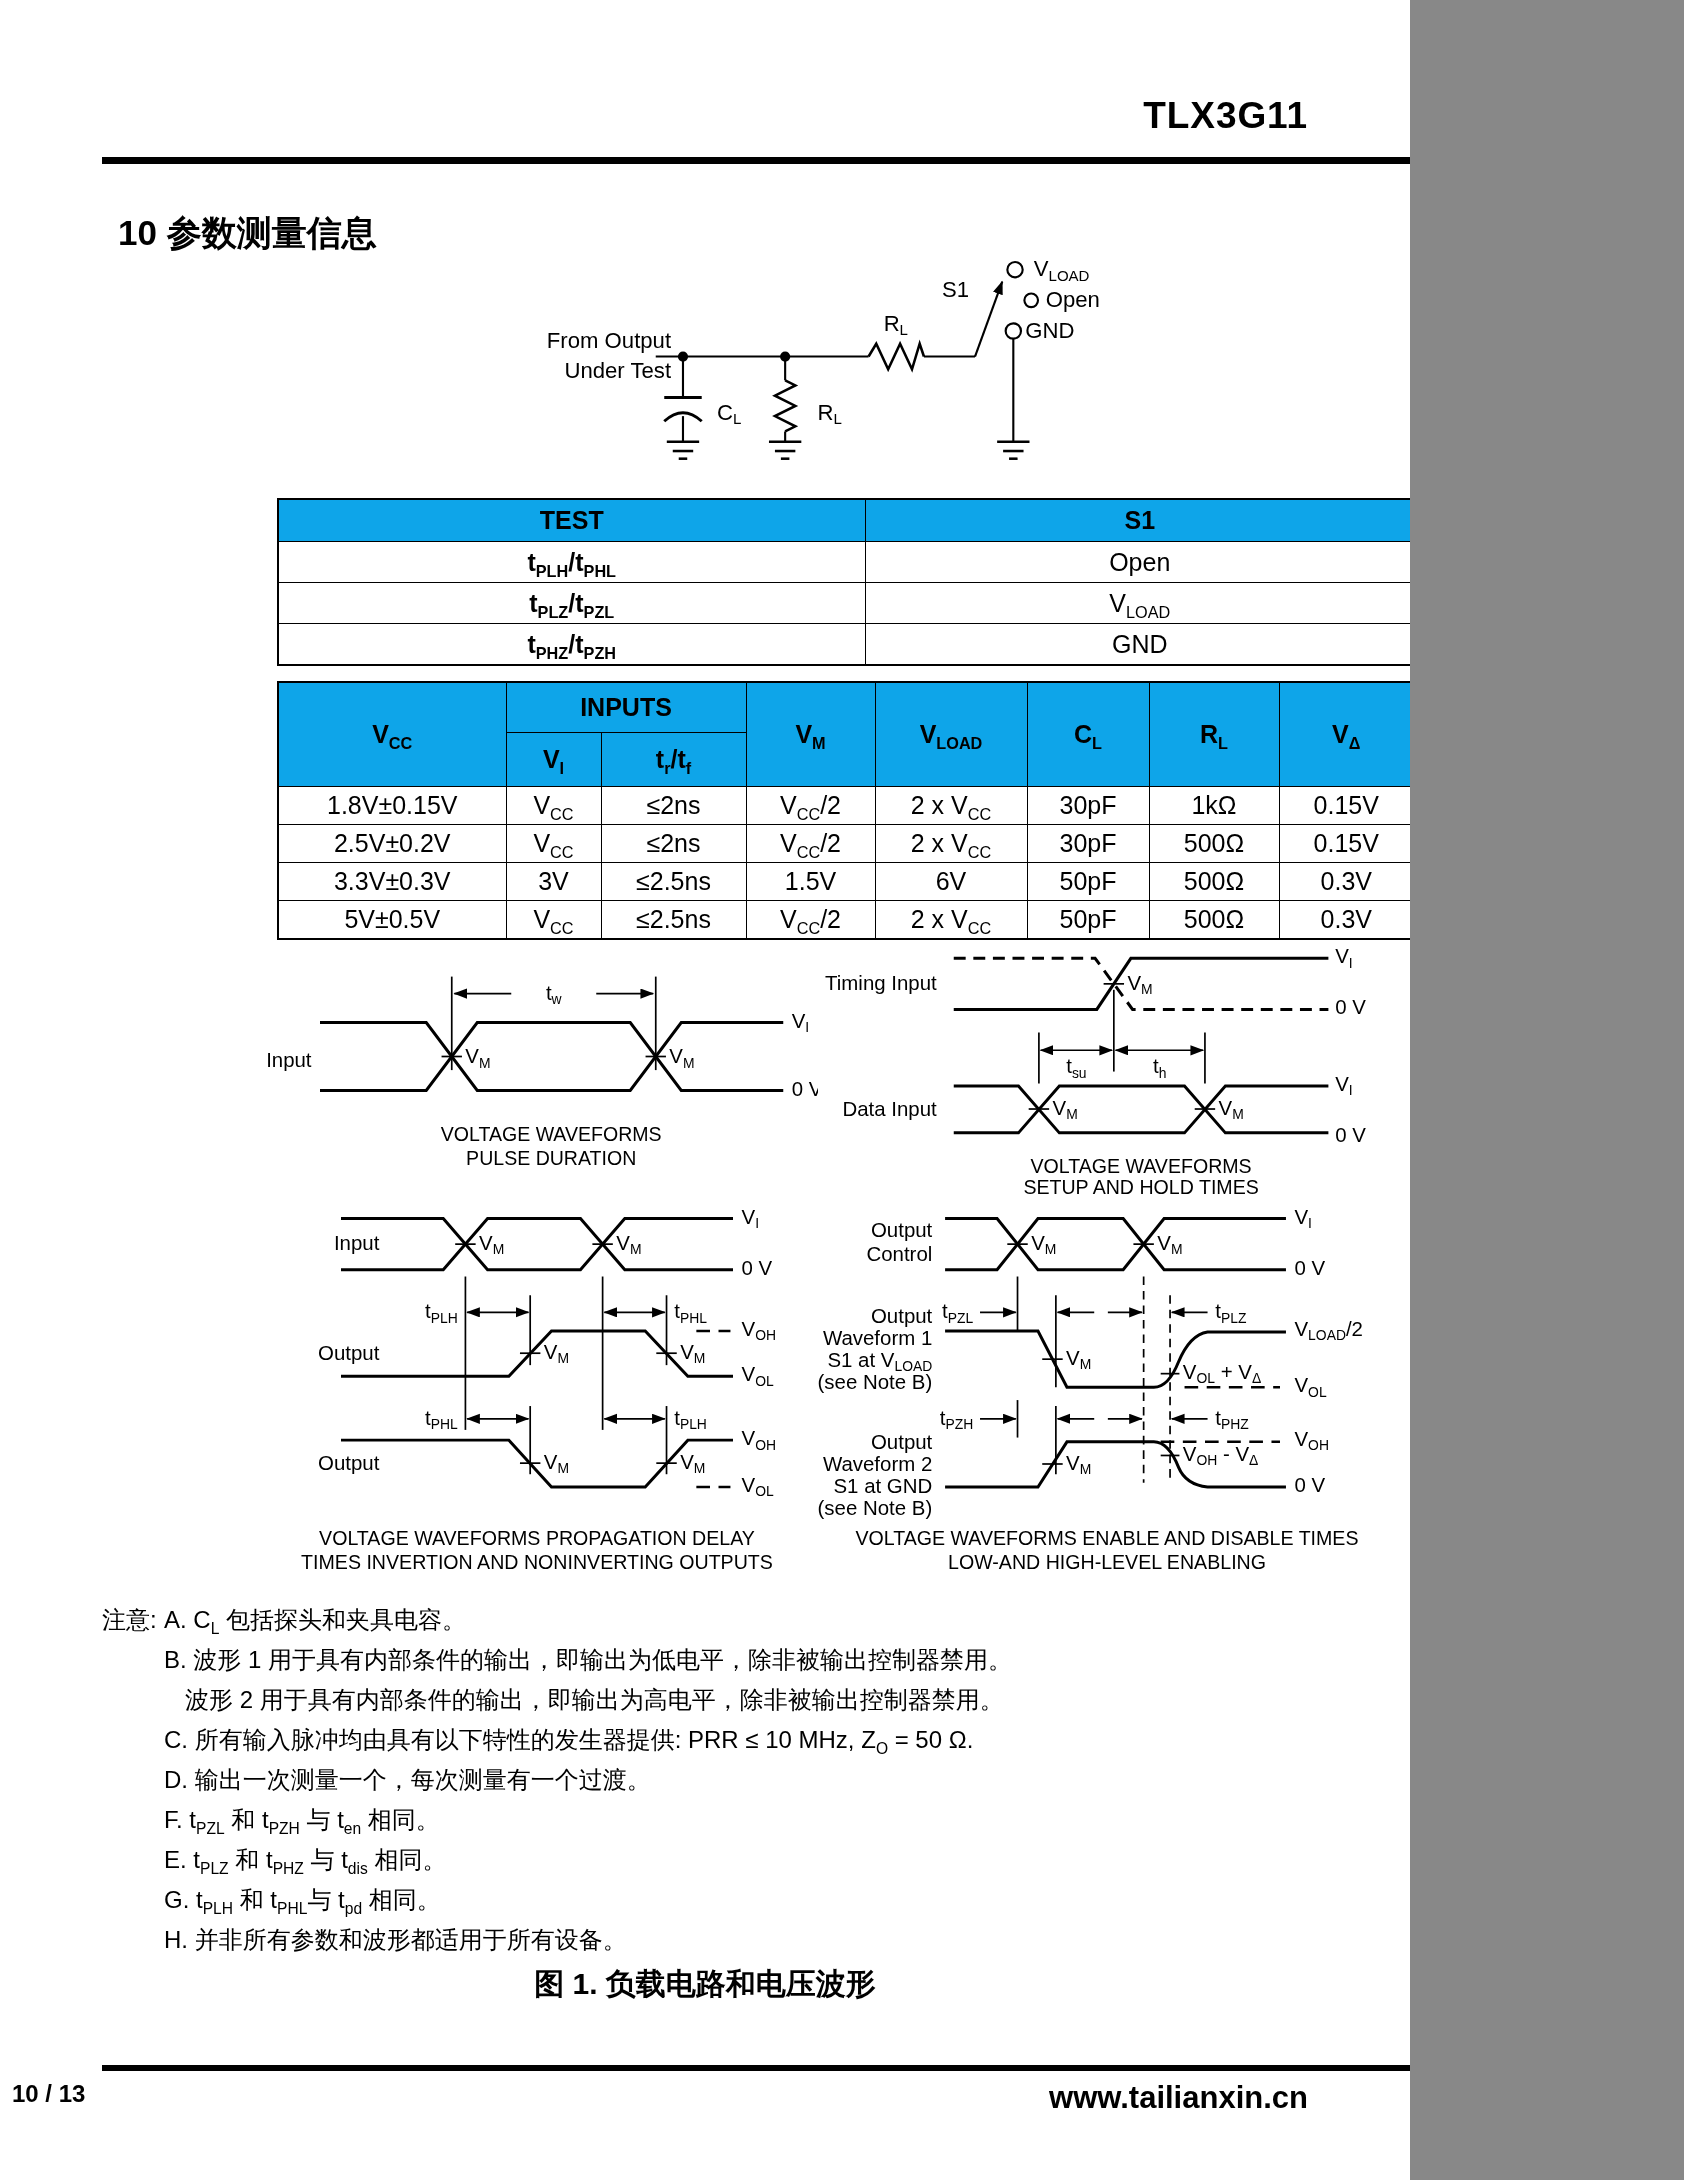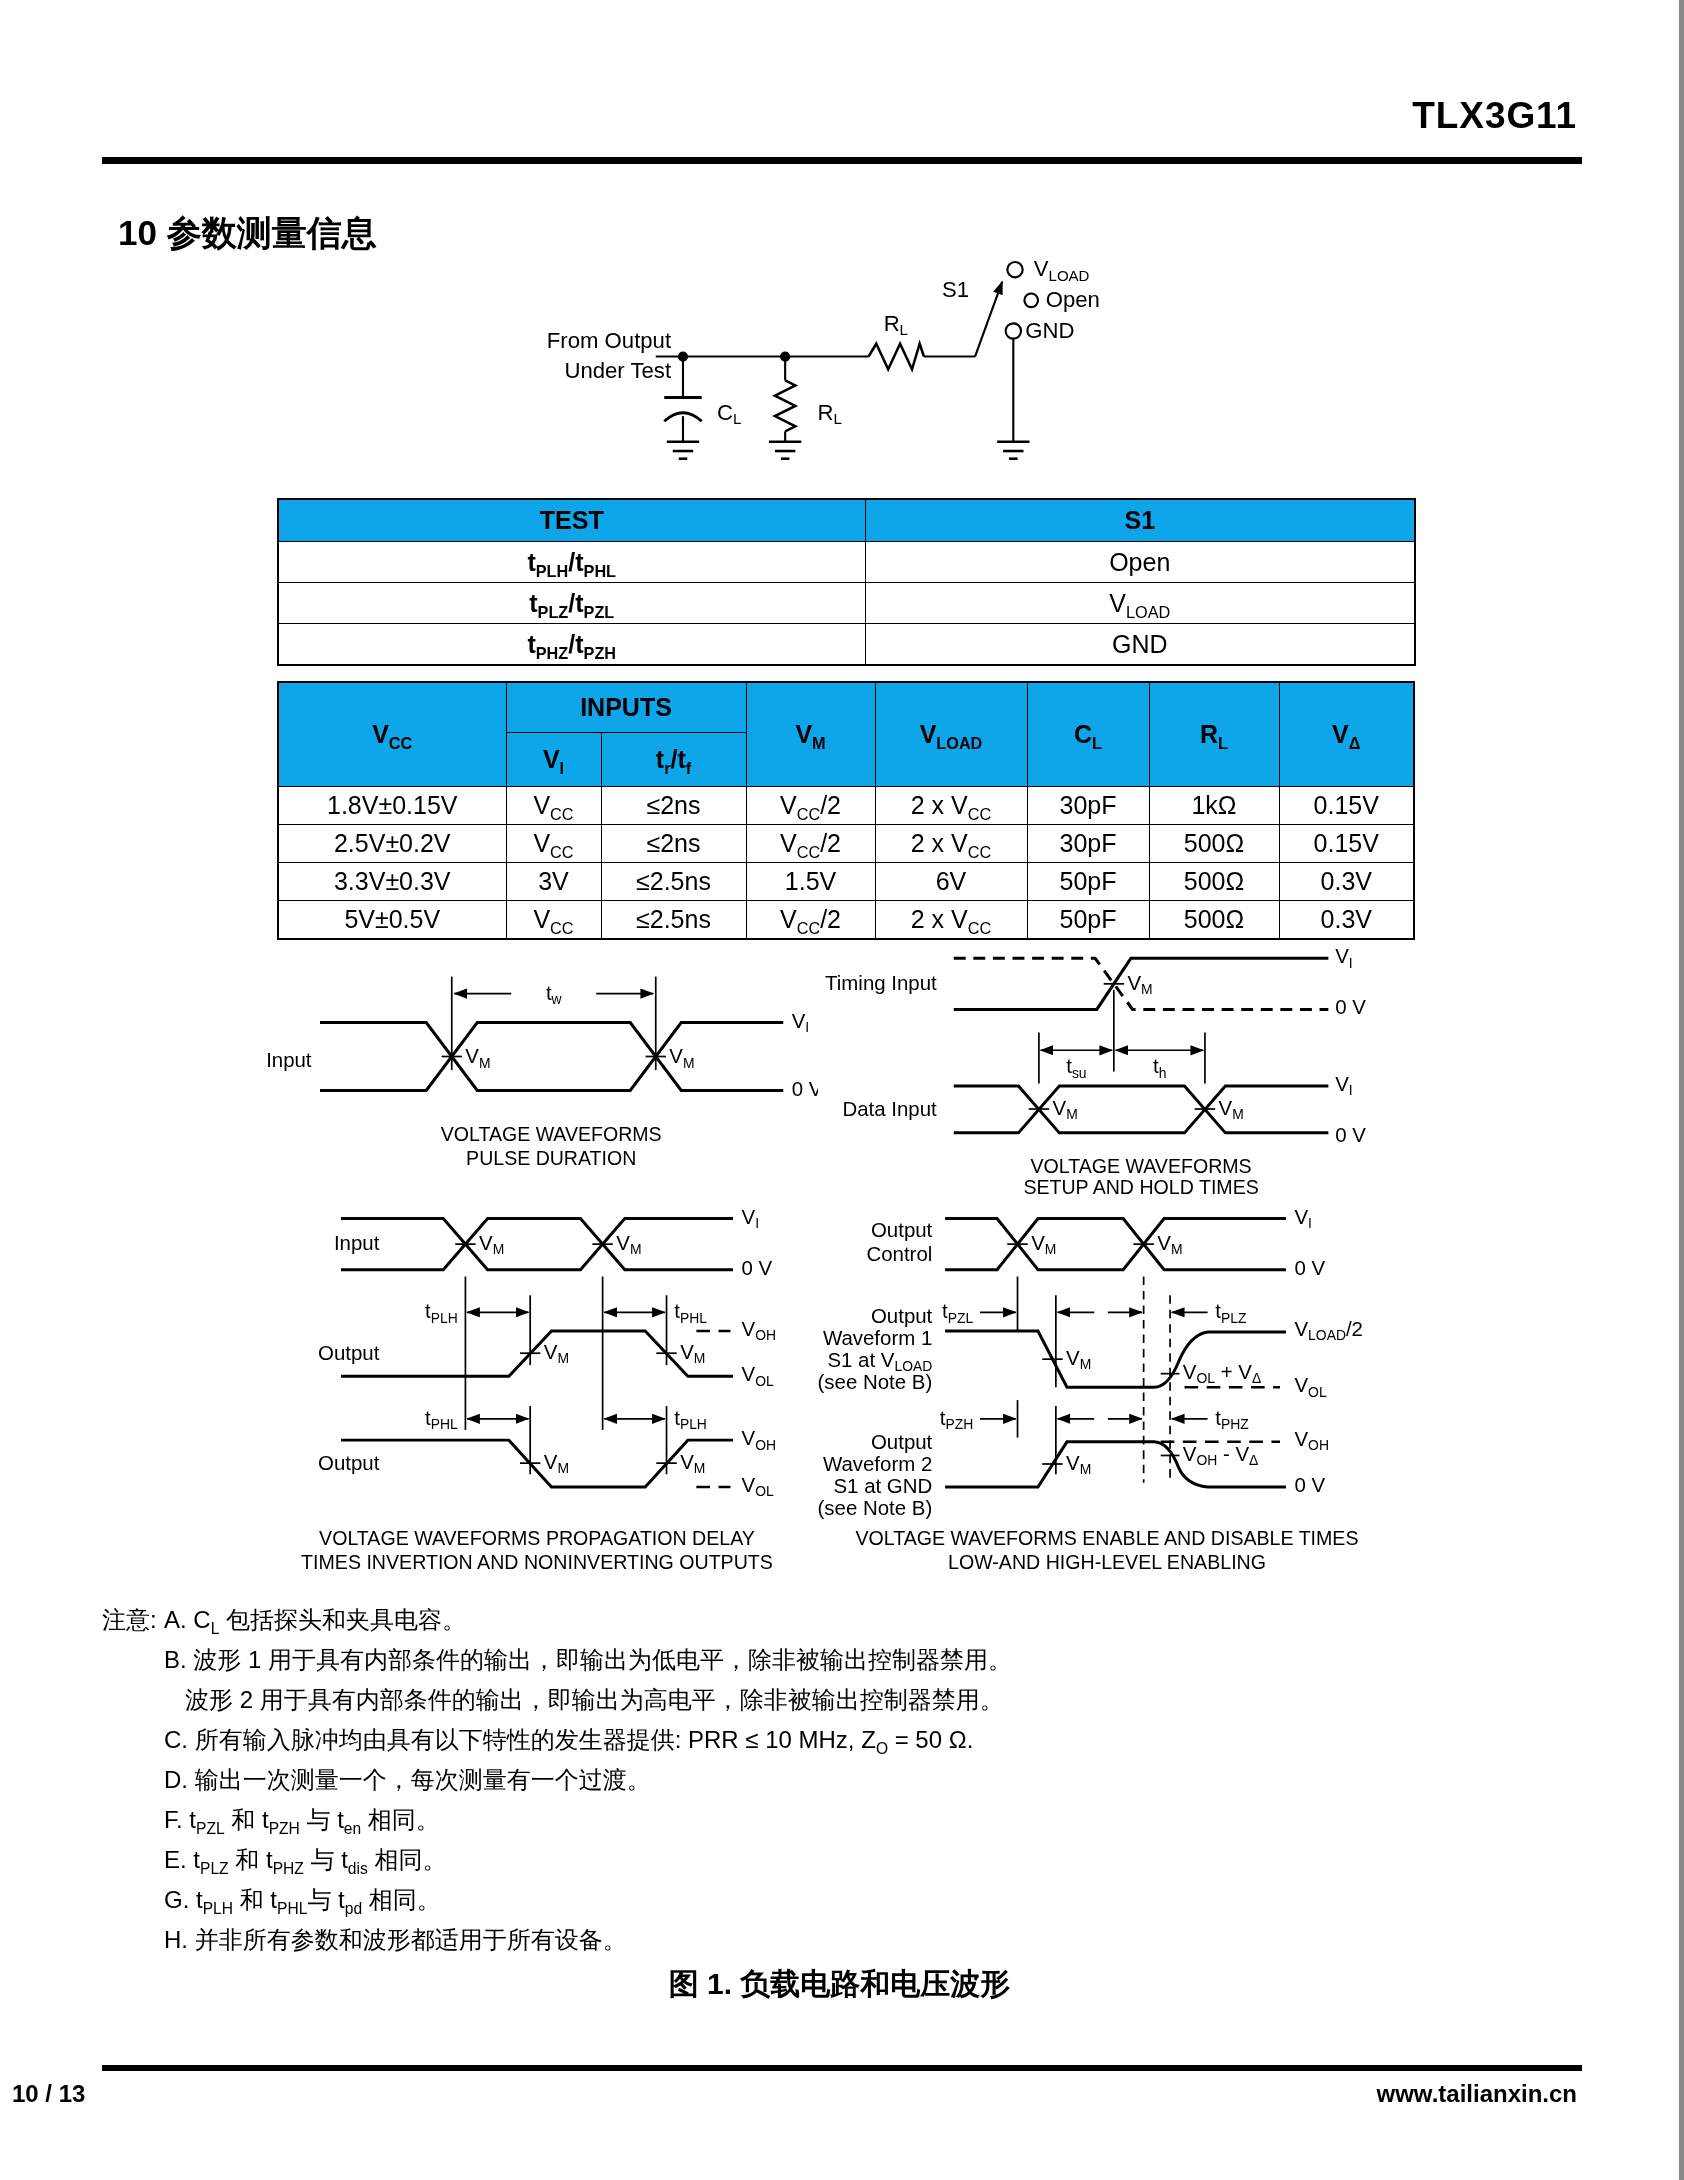--- a/index.html
+++ b/index.html
@@ -1,16 +1,16 @@
 <!DOCTYPE html>
 <html style="font-size:13.6px"><head>
 <meta charset="utf-8">
 <style>
   html,body{margin:0;padding:0;background:#888;}
-  .page{position:relative;width:1679px;height:2181px;background:#ffffff;
+  .page{position:relative;width:1410px;height:2181px;background:#ffffff;
         font-family:"Liberation Sans",sans-serif;color:#000;overflow:hidden;}
   .abs{position:absolute;}
   
   .part-number{position:absolute;top:95px;right:102px;font-size:37px;font-weight:bold;letter-spacing:0.9px;}
   .header-rule{position:absolute;top:157px;left:102px;width:1480px;height:6.8px;background:#000;}
   .section-title{position:absolute;top:194px;left:102px;font-size:35px;font-weight:bold;margin:16px;}
   
   table{border-collapse:collapse;table-layout:fixed;position:absolute;background:#fff;}
   td,th{border:1.7px solid #000;text-align:center;vertical-align:middle;font-size:25px;padding:0;}
   table{border:2.6px solid #000;}
@@ -31,21 +31,21 @@
   .notes{position:absolute;left:102px;top:1600px;width:1499px;font-size:24px;}
   .note-row{height:40px;line-height:40px;white-space:nowrap;}
   .note-prefix{display:inline-block;width:62px;}
   .ind1{padding-left:62px;}
   .ind2{padding-left:83px;}
   .figure-caption{position:absolute;top:1964px;left:0;width:100%;text-align:center;
                   font-size:30px;font-weight:bold;}
   
   .footer-rule{position:absolute;top:2065px;left:102px;width:1480px;height:6px;background:#000;}
   .footer-page{position:absolute;top:2080px;left:12px;width:100%;text-align:left;font-size:24px;font-weight:bold;}
-  .footer-site{position:absolute;top:2080px;right:102px;font-size:24px;font-weight:bold;}
+  .footer-site{position:absolute;top:2080px;right:102px;font-size:31px;font-weight:bold;}
 </style>
 </head>
 <body>
 
 <div class="page">
 
   <svg width="0" height="0" style="position:absolute">
     <defs>
       <marker id="ah" orient="auto-start-reverse" markerWidth="18" markerHeight="14" refX="15" refY="6" markerUnits="userSpaceOnUse">
         <path d="M0,0 L16,6 L0,12 Z" fill="#000"></path>

